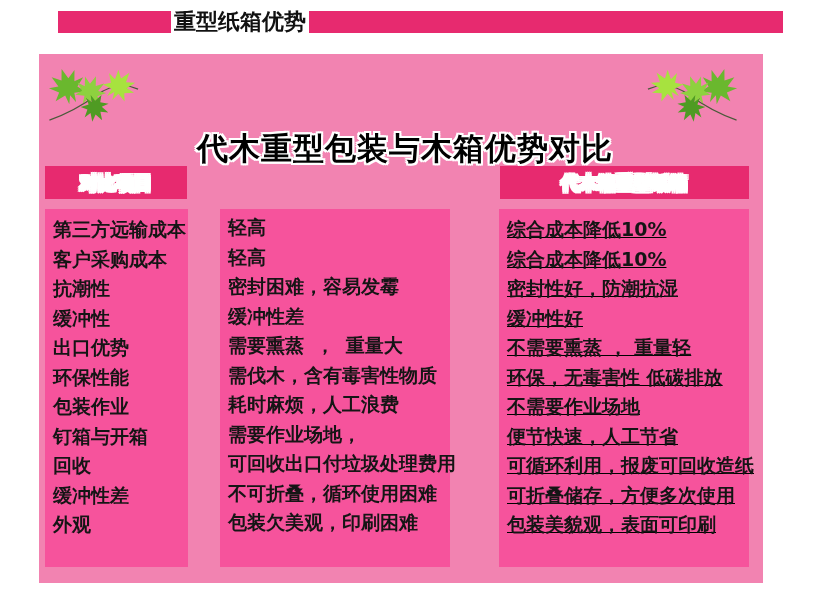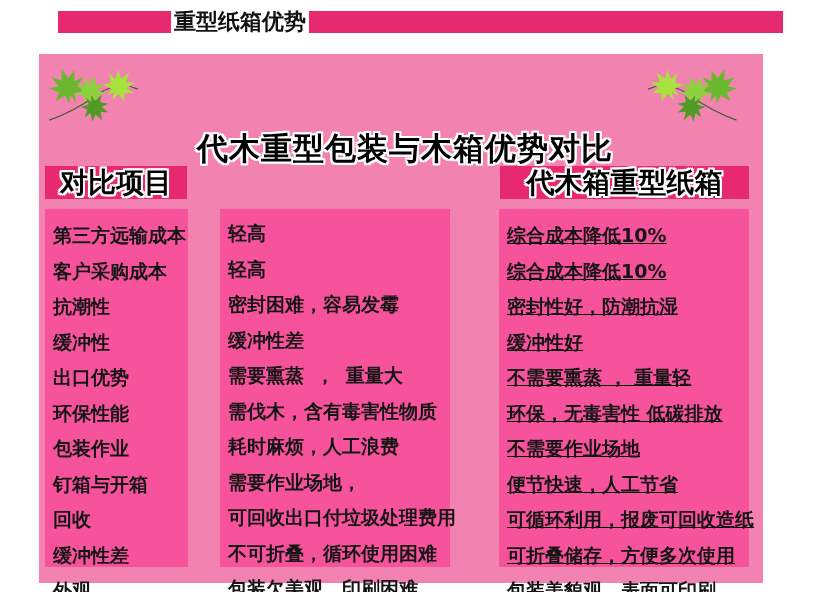--- a/index.html
+++ b/index.html
@@ -21,31 +21,31 @@
                 -2px 0 0 #fff,2px 0 0 #fff,0 -2px 0 #fff,0 2px 0 #fff;
     margin-left:8px;
   }
   .leaves{position:absolute;top:4px;width:96px;height:74px;}
   .leaves-left{left:6px;}
   .leaves-right{left:606px;transform:scaleX(-1);}
   
   .col-header{
     position:absolute;top:112px;height:33px;background:#e72a6f;
     display:flex;align-items:center;justify-content:center;
-    font-size:28px;font-weight:bold;color:#000000;white-space:nowrap;
+    font-size:18px;font-weight:bold;color:#ffffff;white-space:nowrap;
     text-shadow:-2px -2px 0 #fff,2px -2px 0 #fff,-2px 2px 0 #fff,2px 2px 0 #fff,
                 -2px 0 0 #fff,2px 0 0 #fff,0 -2px 0 #fff,0 2px 0 #fff;
   }
   .col-panel{
     position:absolute;top:155px;height:358px;background:#f6539c;
     box-sizing:border-box;padding-top:6px;
   }
   .col-panel .row{
     height:29.5px;line-height:29.5px;padding-left:8px;
-    font-size:19px;font-weight:bold;color:#151515;white-space:nowrap;margin-top:6px;
+    font-size:19px;font-weight:bold;color:#151515;white-space:nowrap;
   }
   #col1-header{left:6px;width:142px;}
   #col2-header{left:181px;width:238px;}
   #col3-header{left:461px;width:249px;font-family:Liberation Mono, monospace;}
   #col1-panel{left:6px;width:143px;}
   #col2-panel{left:181px;width:230px;font-family:Liberation Mono, monospace;}
   #col3-panel{left:460px;width:250px;text-decoration:underline;}
 </style>
 </head>
 <body>

